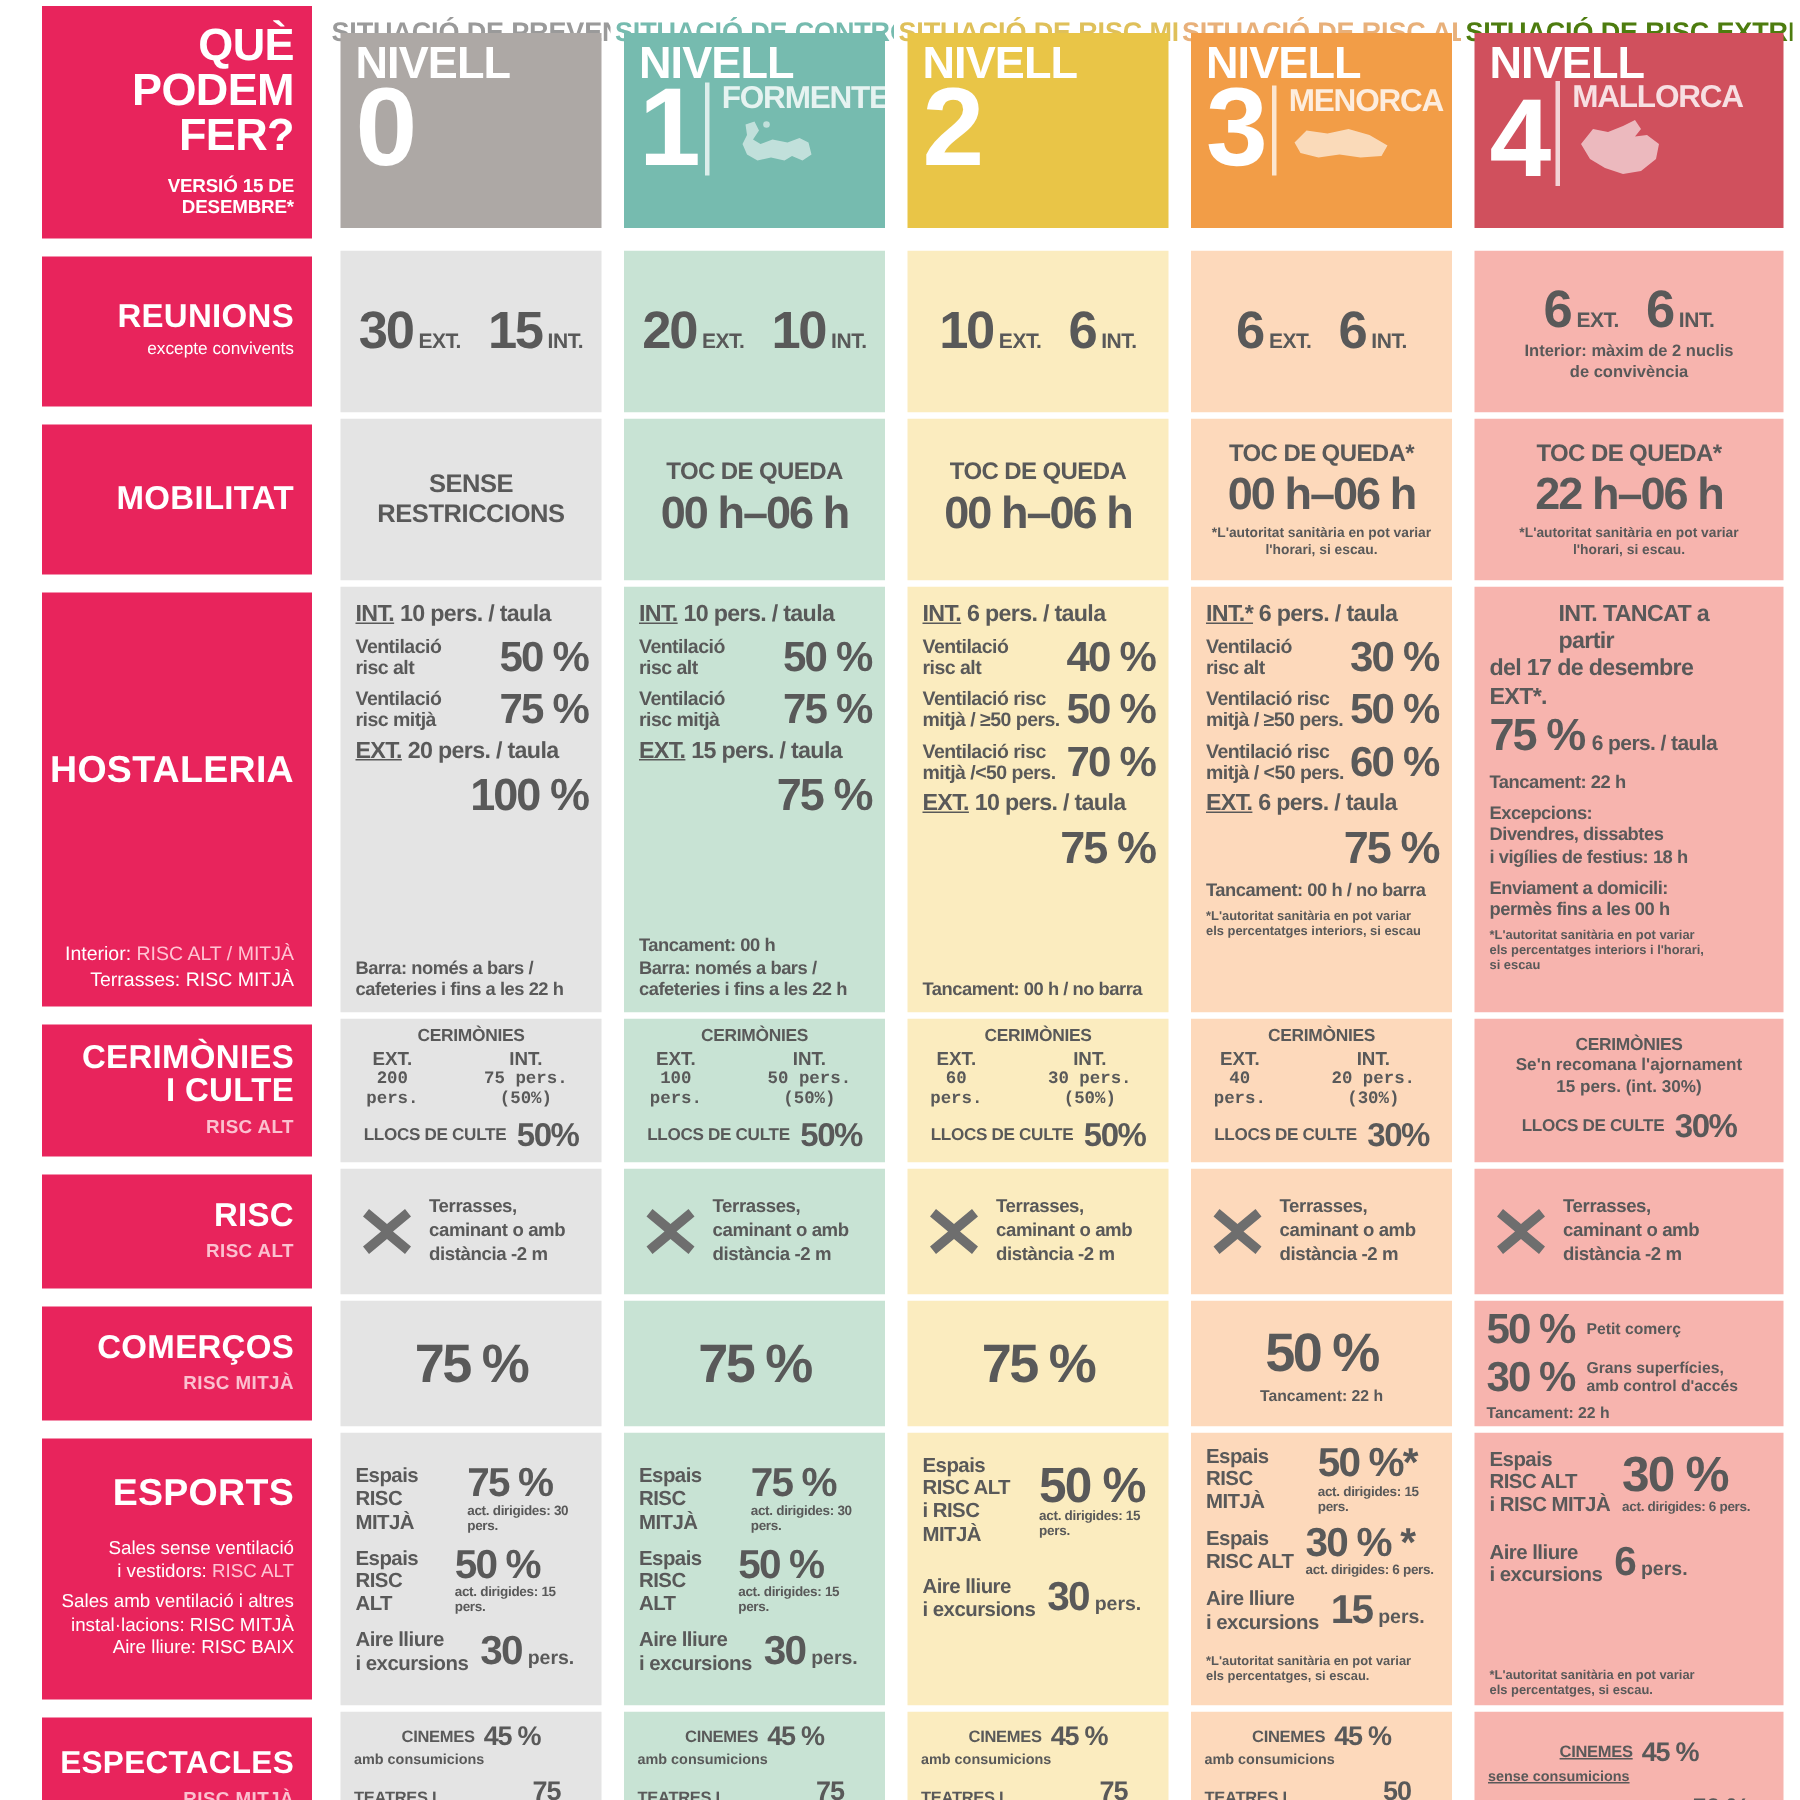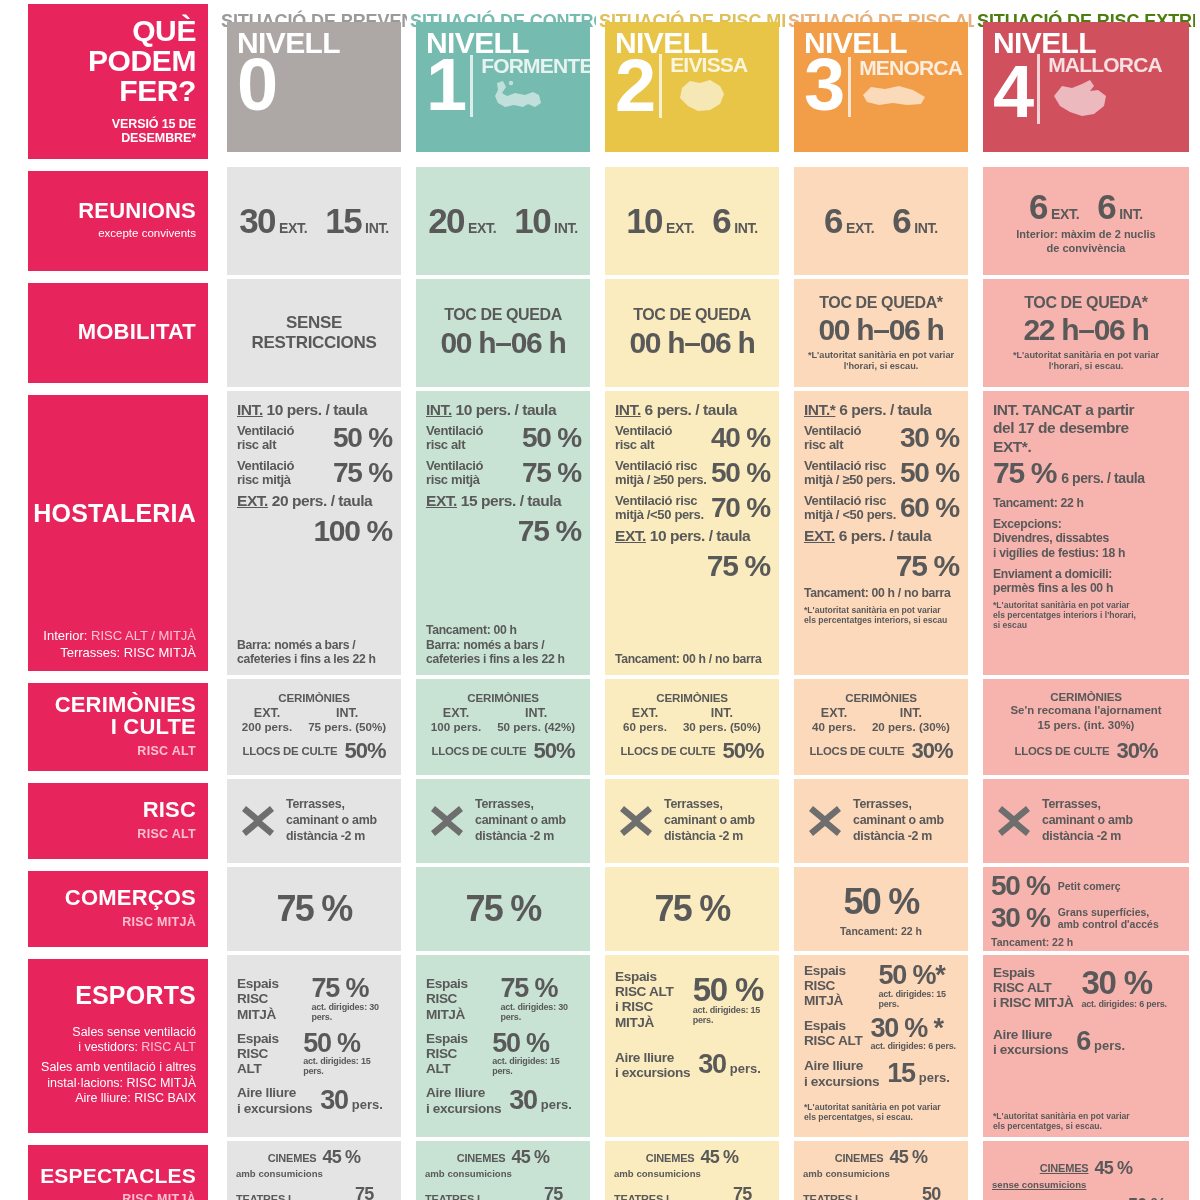--- a/index.html
+++ b/index.html
@@ -103,21 +103,21 @@
   .hnote{ font-size:12.2px; font-weight:bold; line-height:1.2; letter-spacing:-.3px; margin-top:auto;}
   .hnote2{ font-size:12.2px; font-weight:bold; line-height:1.2; letter-spacing:-.3px; }
   .hstar{ font-size:8.6px; font-weight:bold; line-height:1.15; margin-top:5px;}
 
   
   .cer{ display:flex; flex-direction:column; align-items:center; justify-content:center; height:100%; padding:5px 6px;}
   .certit{ font-size:11.6px; font-weight:bold; letter-spacing:-.2px; }
   .cerrow{ display:flex; justify-content:center; gap:16px; width:100%; margin-top:2px;}
   .cercol{ text-align:center; }
   .cercol .ch{ font-size:12.5px; font-weight:bold; }
-  .cercol .cv{ font-size:11.6px; font-weight:bold; }
+  .cercol .cv{ font-size:11.6px; font-weight:bold;font-family:Liberation Mono, monospace; }
   .cerrec{ font-size:11.4px; font-weight:bold; text-align:center; line-height:1.3;}
   .cerllocs{ display:flex; align-items:center; justify-content:center; gap:7px; margin-top:5px;}
   .cerllocs .cl{ font-size:11.4px; font-weight:bold; letter-spacing:-.2px;}
   .cerllocs .cp{ font-size:22px; font-weight:bold; letter-spacing:-1px;}
 
   
   .tab{ display:flex; align-items:center; justify-content:flex-start; height:100%; padding:0 8px 0 12px; gap:9px;}
   .tabtxt{ font-size:12.4px; font-weight:bold; line-height:1.28; letter-spacing:-.25px;}
 
   
@@ -188,26 +188,20 @@
       </div>
     </div>
   </div>
 
   <div class="cell">
     <div class="situ s2">SITUACIÓ DE RISC MITJÀ</div>
     <div class="lvlbox h2">
       <div class="nv">NIVELL</div>
       <div class="lvlrow">
         <div class="num">2</div>
-        <div class="island">
-          <div class="iname">EIVISSA</div>
-          <svg width="62" height="36" viewBox="0 0 62 36">
-            <path d="M12 10 L20 3 L30 5 L40 2 L50 8 L54 16 L50 26 L40 32 L28 33 L18 28 L10 20 Z" fill="rgba(255,255,255,.6)"></path>
-          </svg>
-        </div>
       </div>
     </div>
   </div>
 
   <div class="cell">
     <div class="situ s3">SITUACIÓ DE RISC ALT</div>
     <div class="lvlbox h3">
       <div class="nv">NIVELL</div>
       <div class="lvlrow">
         <div class="num">3</div>
@@ -441,21 +435,21 @@
     <div class="hline"><u>EXT.</u><span>  6 pers. / taula</span></div>
     <div class="hsolo">75 %</div>
     <div class="hnote2 wrap">Tancament: 00 h / no barra</div>
     <div class="hstar wrap" style="white-space: pre-line;">*L'autoritat sanitària en pot variar
 els percentatges interiors, si escau</div>
   </div>
     </div>
 
   <div class="cell">
       <div class="d c4 host">
-    <div class="hline" style="margin-bottom:0;">
+    <div class="hline" style="margin-bottom:0;margin-left:46px;">
       <span>INT. TANCAT</span><span style="font-weight:bold;"> a partir</span>
     </div>
     <div class="hline" style="margin-bottom:1px;">del 17 de desembre</div>
     <div class="hline" style="margin-bottom:0;">EXT*.</div>
     <div style="display:flex; align-items:baseline; gap:5px; margin-bottom:6px;">
       <span style="font-size:30px;font-weight:bold;letter-spacing:-1.3px;">75 %</span>
       <span style="font-size:14px;font-weight:bold;letter-spacing:-.4px;"> 6 pers. / taula</span>
     </div>
     <div class="hnote2" style="margin-bottom:6px;">Tancament: 22 h</div>
     <div class="hnote2">Excepcions:</div>
@@ -498,21 +492,21 @@
   <div class="cell">
       <div class="d c1 cer">
     <div class="certit">CERIMÒNIES</div>
     <div class="cerrow">
       <div class="cercol">
             <div class="ch">EXT.</div>
             <div class="cv">100 pers.</div>
           </div>
       <div class="cercol">
             <div class="ch">INT.</div>
-            <div class="cv">50 pers. (42%)</div>
+            <div class="cv">50 pers. (50%)</div>
           </div>
     </div>
     <div class="cerllocs">
           <span class="cl">LLOCS DE CULTE</span>
           <span class="cp">50%</span>
         </div>
   </div>
     </div>
   <div class="cell">
       <div class="d c2 cer">

